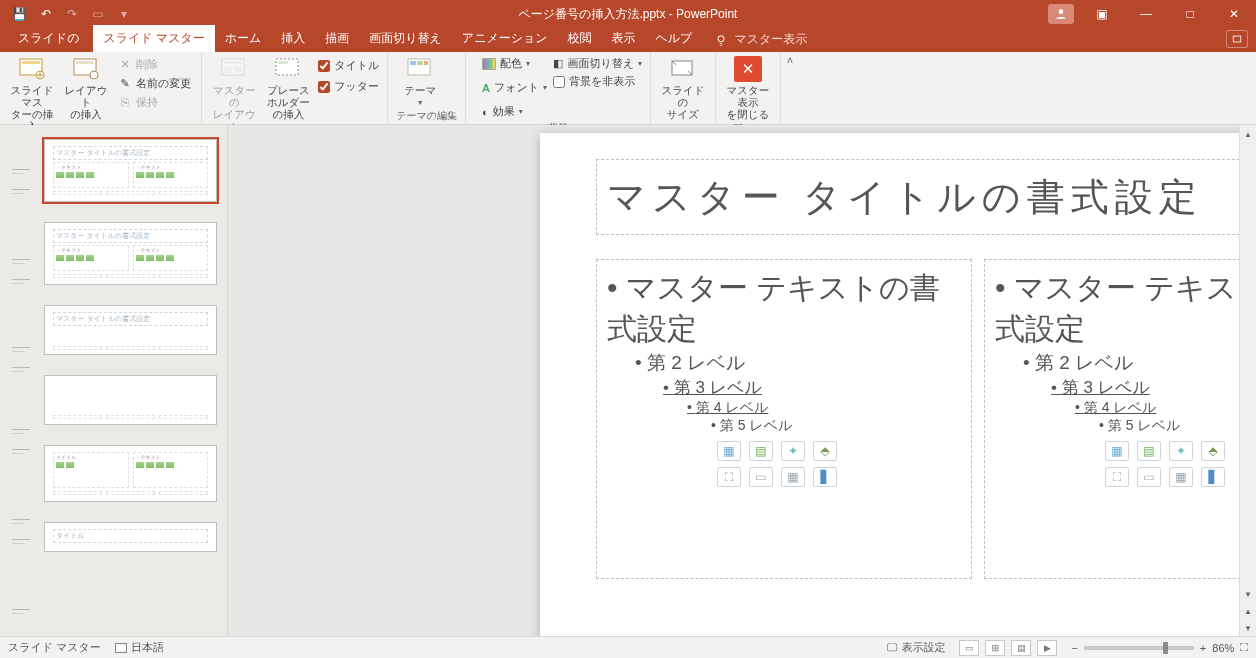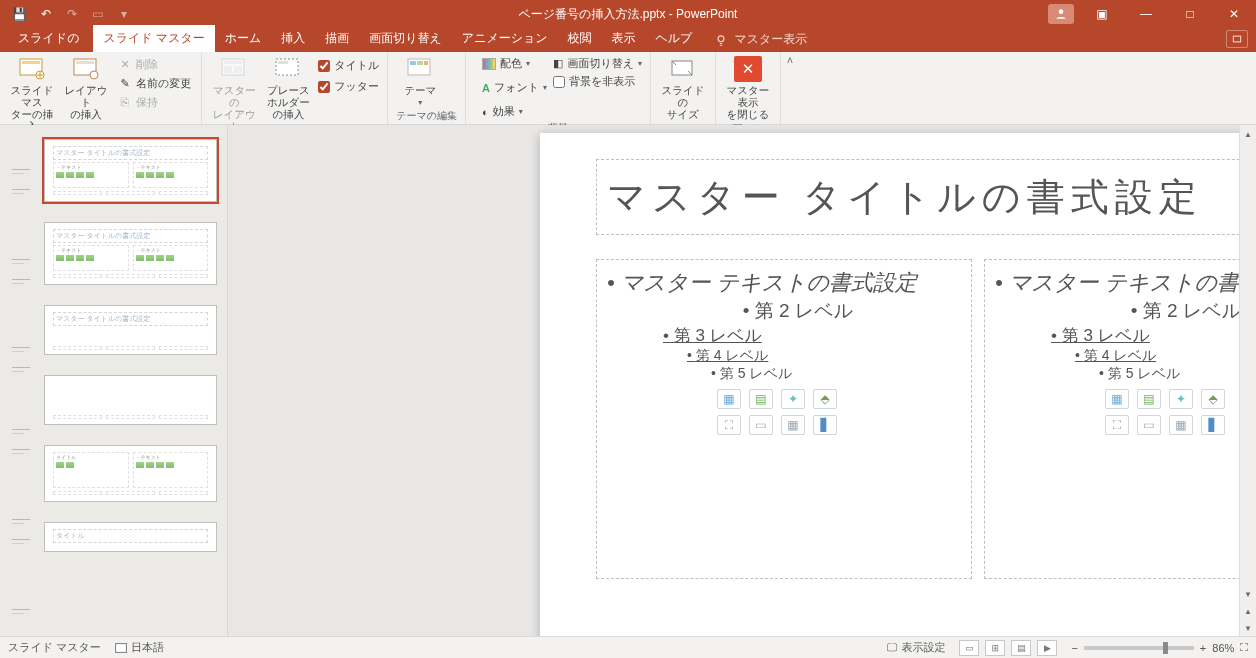--- a/index.html
+++ b/index.html
@@ -69,22 +69,22 @@
   .editor .escroll .track { flex:1; width:100%; position:relative;}
 
   .page { position:absolute; left:312px; top:8px; width:876px; height:608px; background:#fff; box-shadow:0 2px 10px rgba(0,0,0,.25);} 
   .ph { position:absolute; border:1px dashed #bfbfbf; background:#fff; }
   .ph.title { left:56px; top:26px; right:56px; height:76px; display:flex; align-items:center; padding:0 10px;}
   .ph.title span { font-size:38px; letter-spacing:6px; color:#555; font-family:"Yu Gothic Light","Yu Gothic",sans-serif;}
   .ph.body { top:126px; width:376px; height:320px; padding:8px 10px;}
   .ph.body.left { left:56px; }
   .ph.body.right { right:56px; }
   .lvl { color:#545454; }
-  .lvl1 { font-size:22px; margin-left:0;font-style:italic;}
-  .lvl2 { font-size:19px; margin-left:28px;text-align:center;}
+  .lvl1 { font-size:30px; margin-left:0;}
+  .lvl2 { font-size:19px; margin-left:28px;}
   .lvl3 { font-size:17px; margin-left:56px;text-decoration:underline;}
   .lvl4 { font-size:14px; margin-left:80px;text-decoration:underline;}
   .lvl5 { font-size:14px; margin-left:104px;}
   .lvl::before { content:"• "; color:#555;}
   .content-icons { margin-left:110px; margin-top:6px; display:grid; grid-template-columns:repeat(4,26px); gap:6px;}
   .content-icons .ci { width:24px; height:20px; border:1px solid #cfd6db; border-radius:2px; display:flex; align-items:center; justify-content:center; font-size:12px;}
   .ci.g1{color:#6aa9d6;} .ci.g2{color:#68b04f;} .ci.g3{color:#6ec0c0;} .ci.g4{color:#7a9b55;}
   .ci.g5{color:#9aa6ae;} .ci.g6{color:#9aa6ae;} .ci.g7{color:#9aa6ae;} .ci.g8{color:#4f8dc6;}
 
   

